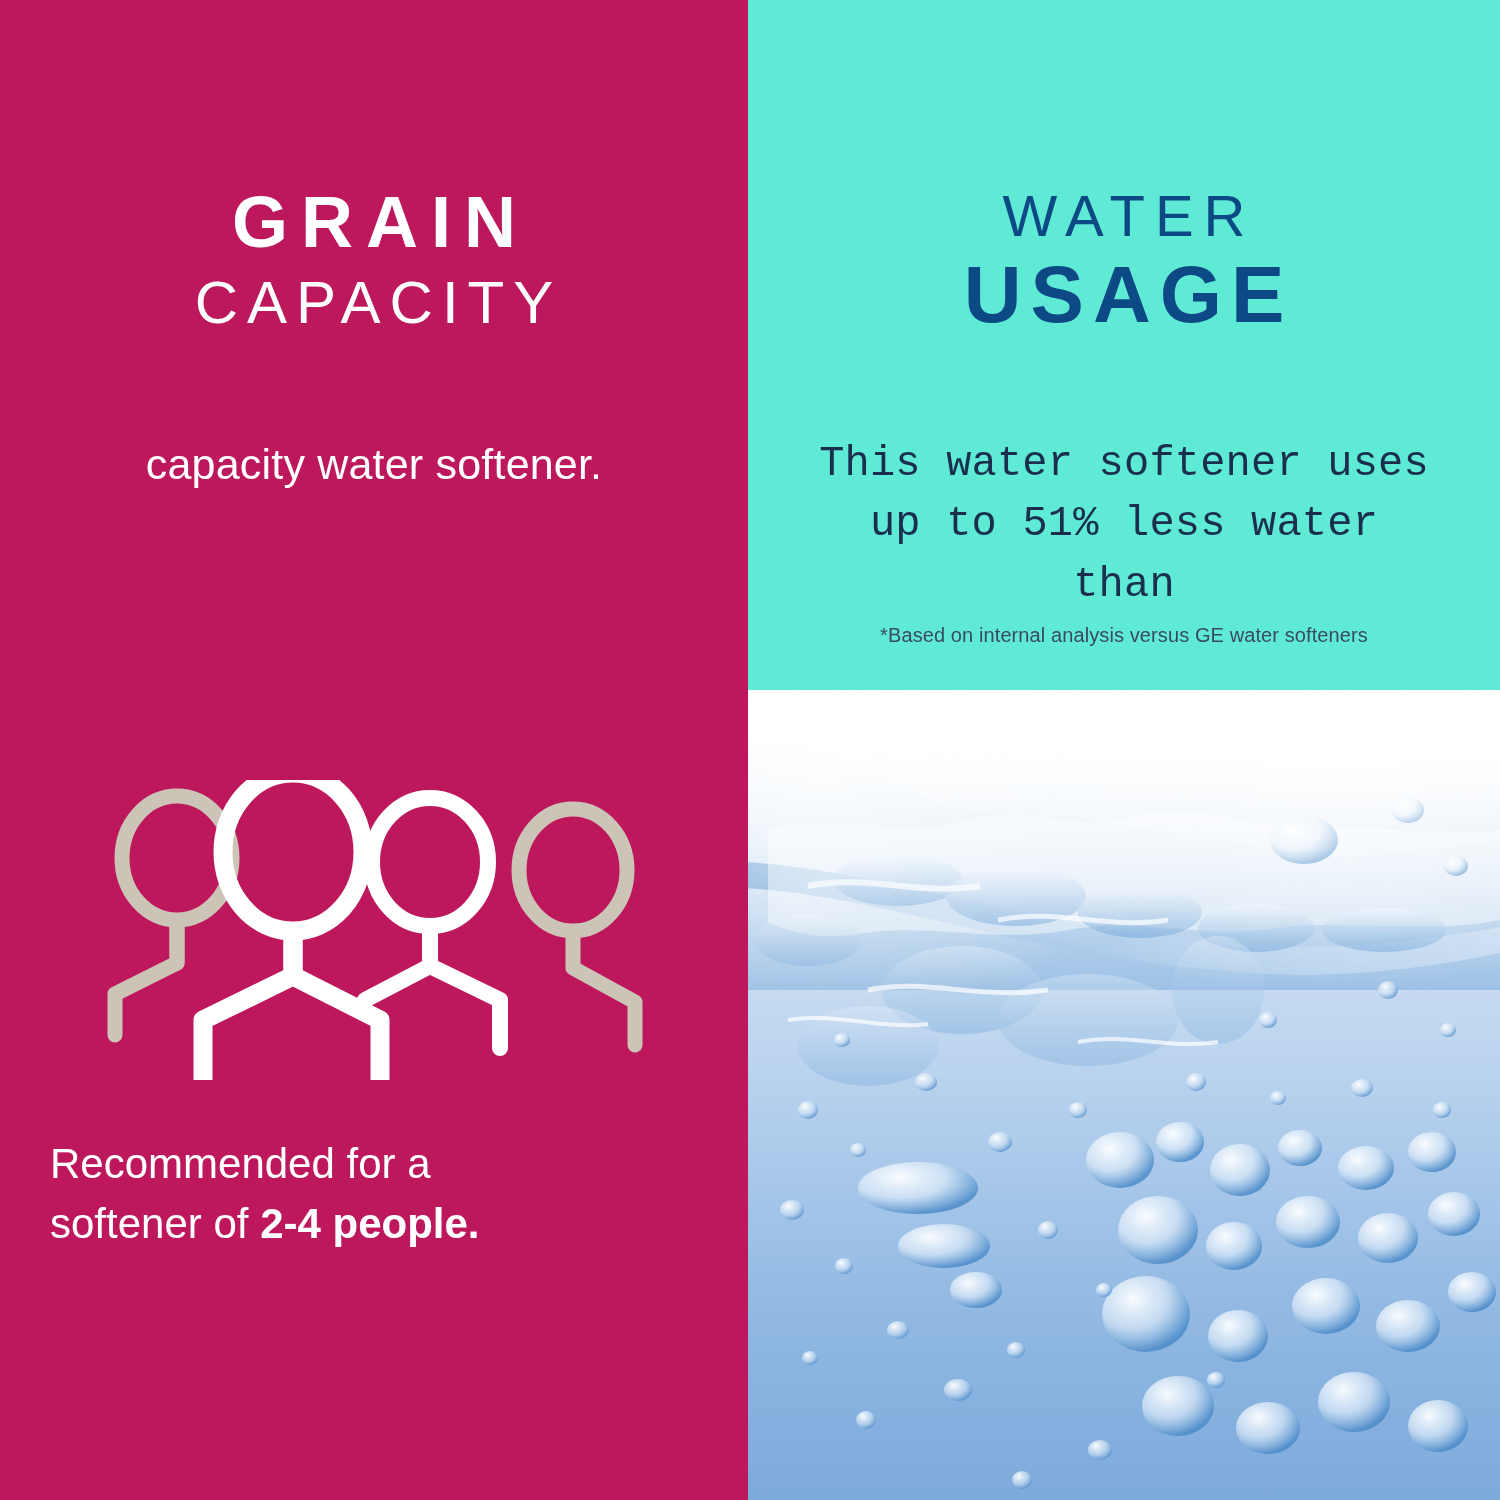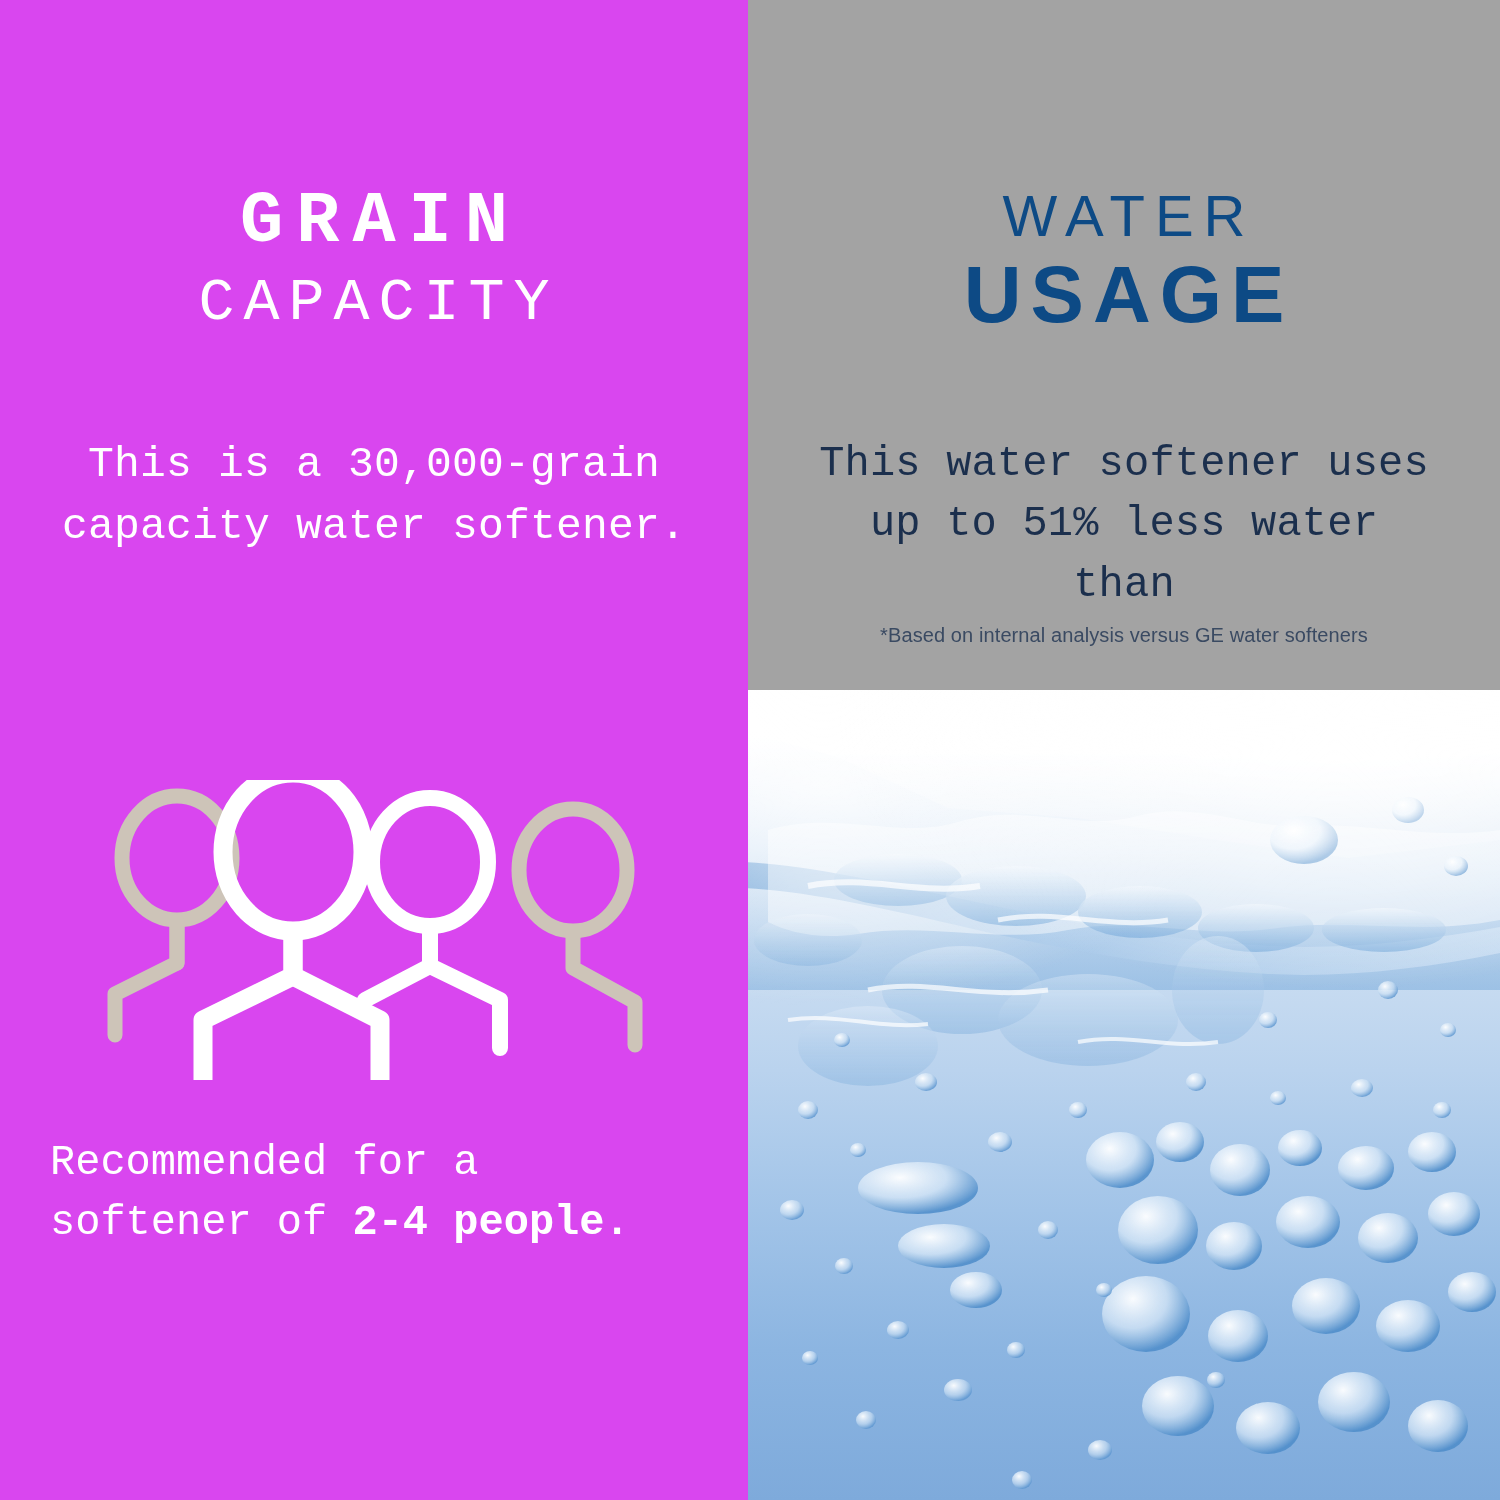--- a/index.html
+++ b/index.html
@@ -12,29 +12,28 @@
   .board{
     position:relative;
     width:1500px;height:1500px;
     display:flex;
   }
 
   
   .panel-left{
     position:relative;
     width:748px;height:1500px;
-    background:#d946ef;
+    background:#be185d;
     flex:0 0 748px;
     box-sizing:border-box;
-    font-family:Liberation Mono, monospace;
   }
   .panel-right{
     position:relative;
     width:752px;height:1500px;
-    background:#a3a3a3;
+    background:#5eead4;
     flex:0 0 752px;
     box-sizing:border-box;
     overflow:hidden;
   }
 
   
   .head-block{
     position:absolute;left:0;right:0;
     text-align:center;
   }
@@ -163,21 +162,20 @@
 <div class="board">
 
   <section class="panel-left">
 
     <div class="head-block" style="top:186px;">
       <div class="hl-top">GRAIN</div>
       <div class="hl-bot">CAPACITY</div>
     </div>
 
     <div class="body-left">
-      <div>This is a 30,000-grain</div>
       <div>capacity water softener.</div>
     </div>
 
     <div class="people-icon">
       <svg viewBox="0 0 600 300" width="600" height="300" aria-hidden="true">
         <g fill="none" stroke-linecap="round" stroke-linejoin="round">
 
           <g stroke="#cdc4b8" stroke-width="15">
             <ellipse cx="102" cy="78" rx="55" ry="62"></ellipse>
             <path d="M 102 142

